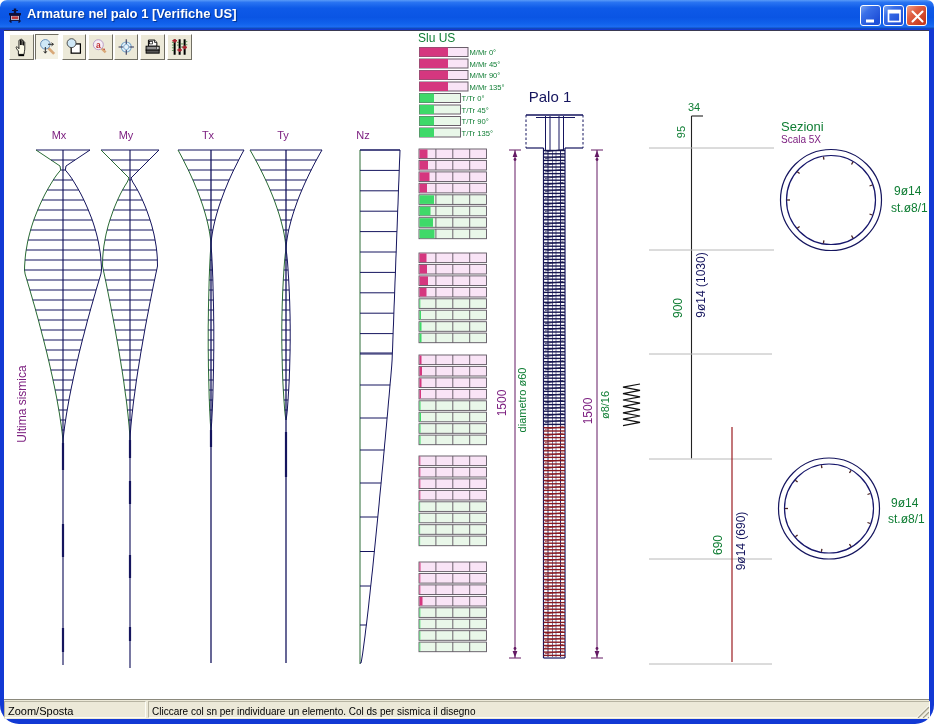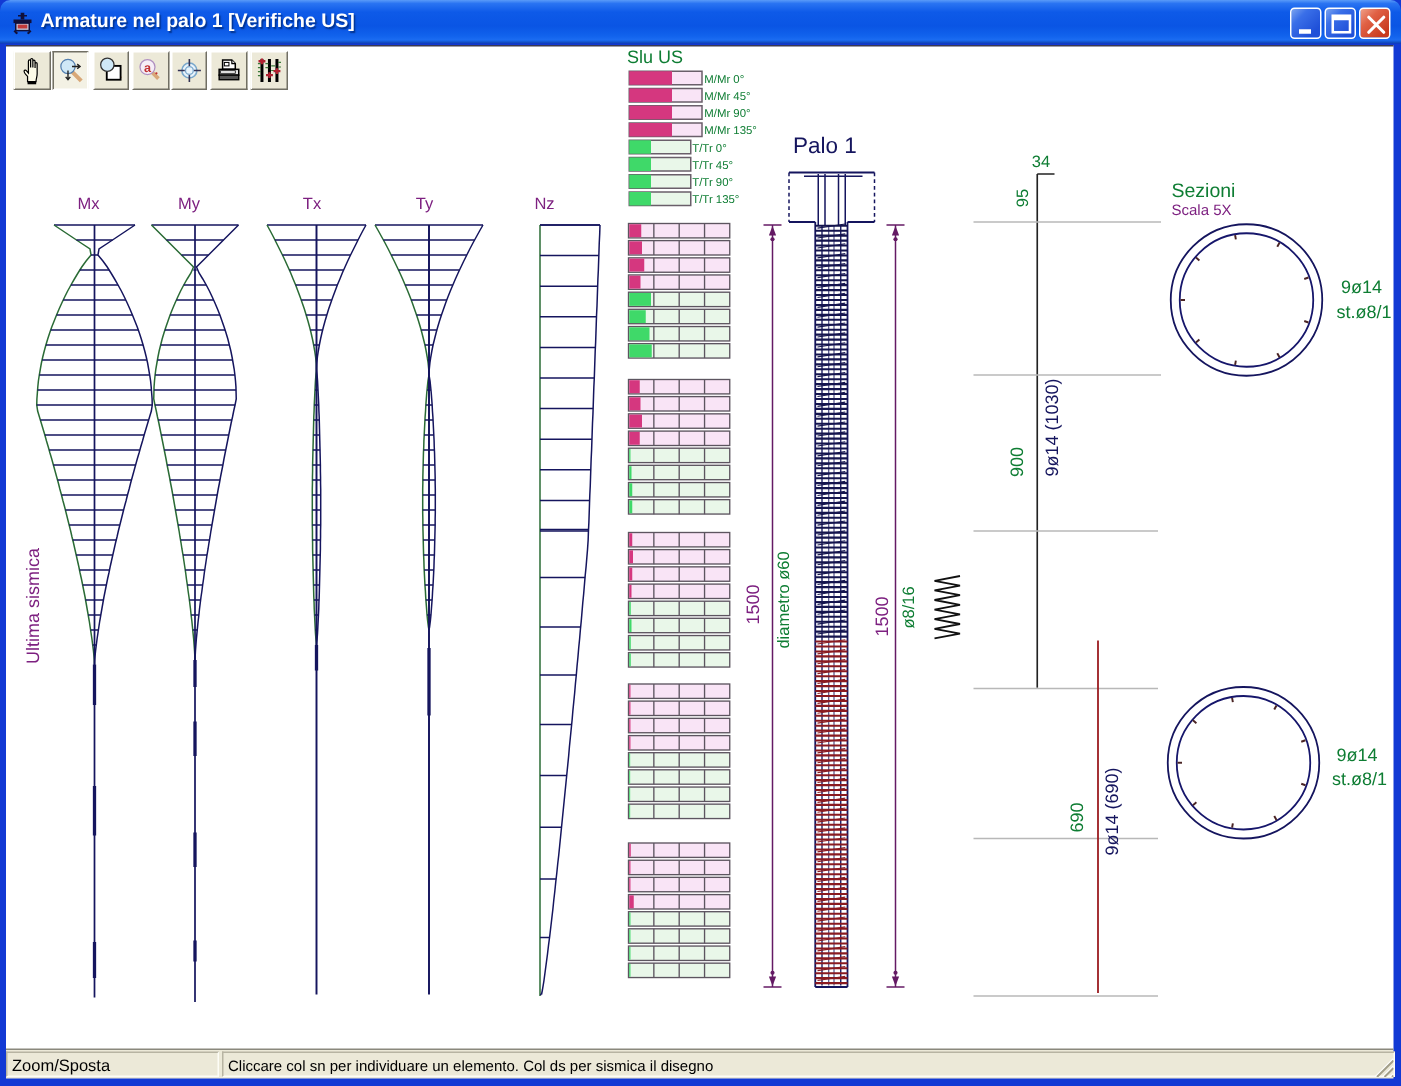--- a/index.html
+++ b/index.html
@@ -1,15 +1,15 @@
 <!DOCTYPE html>
 <html><head><meta charset="utf-8"><style>
 * { margin:0; padding:0; box-sizing:border-box; }
 body { width:934px; height:724px; font-family:"Liberation Sans",sans-serif; overflow:hidden; }
-#win { position:relative; width:934px; height:724px; background:#1239d4; }
+#win { position:relative; width:934px; height:724px; background:#1239d4;border-radius:19px; }
 #titlebar { position:absolute; left:0; top:0; width:934px; height:29px;
   background:linear-gradient(180deg,#5a9bf8 0%,#2a74f2 8%,#0e5ae8 28%,#0a55e4 60%,#1162ec 82%,#1b6cf2 92%,#0e3fae 100%);
   border-radius:7px 7px 0 0; }
 #title { position:absolute; left:27px; top:6px; color:#fff; font-size:13px; font-weight:bold;
   text-shadow:1px 1px 1px #00318c; white-space:nowrap; }
 #ticon { position:absolute; left:7px; top:7px; }
 .wbtn { position:absolute; top:5px; width:21px; height:21px; border-radius:3px;
   border:1px solid #fff; }
 #bmin { left:860px; background:linear-gradient(135deg,#7ba4ef 0%,#3a6fe8 30%,#1f50d8 80%); }
 #bmax { left:883px; background:linear-gradient(135deg,#7ba4ef 0%,#3a6fe8 30%,#1f50d8 80%); }

